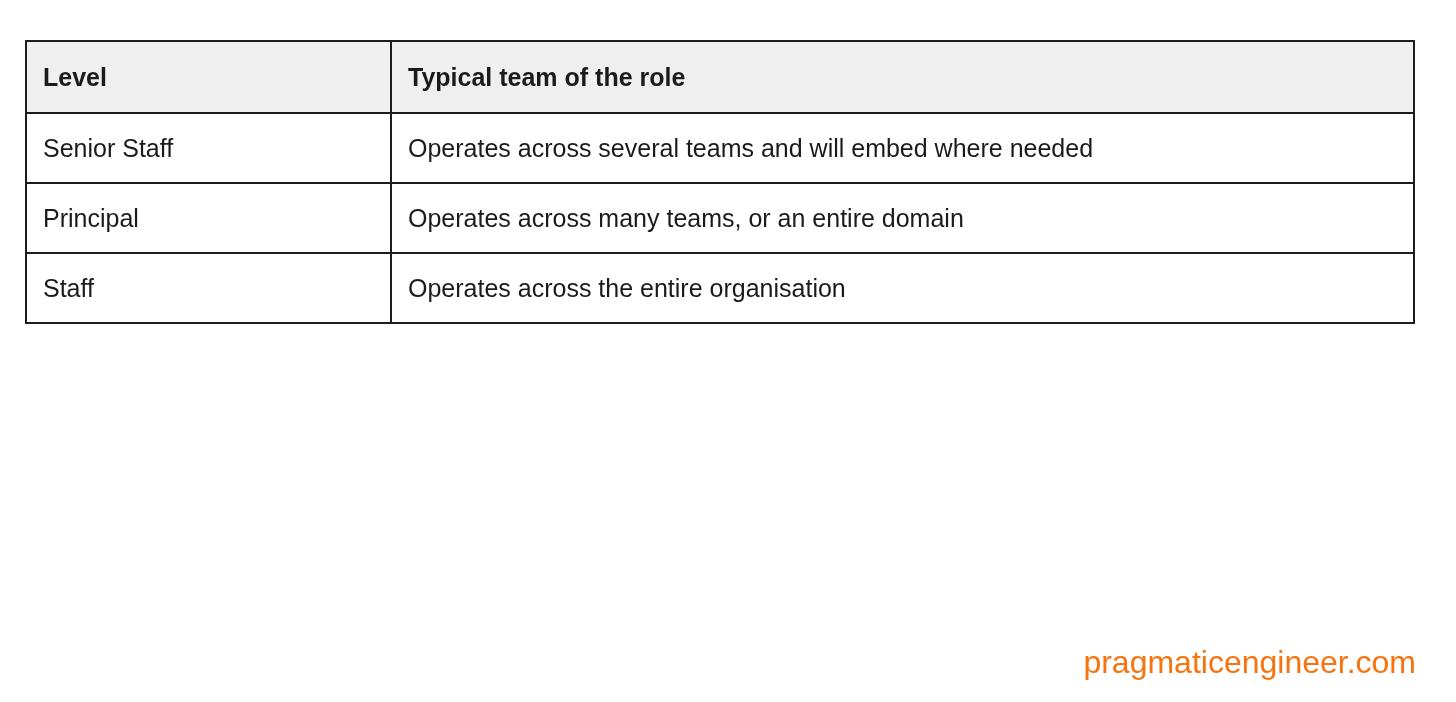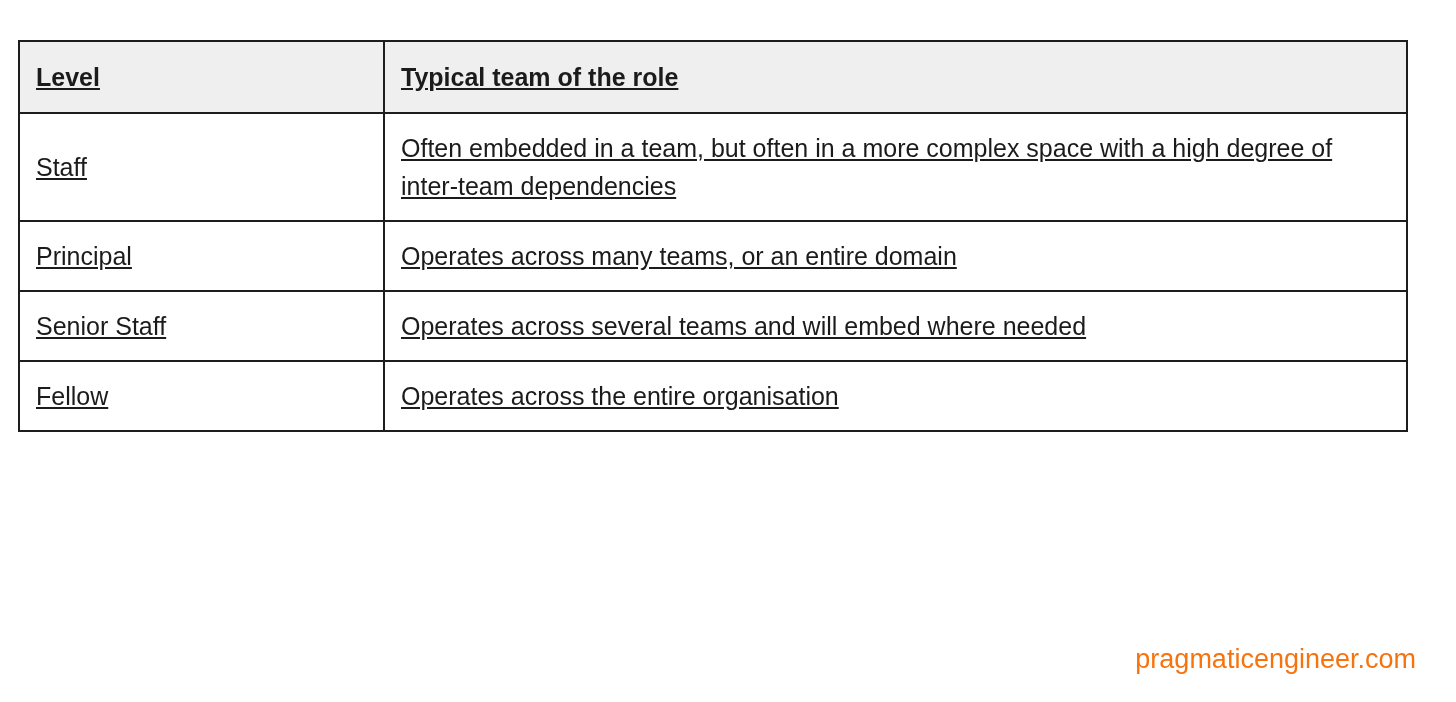--- a/index.html
+++ b/index.html
@@ -11,28 +11,27 @@
   }
   .canvas {
     position: relative;
     width: 1456px;
     height: 702px;
     background: #ffffff;
     overflow: hidden;
   }
   .levels-table {
     position: absolute;
-    left: 18px;
+    left: 25px;
     top: 40px;
     width: 1390px;
     border-collapse: collapse;
     table-layout: fixed;
     font-size: 25px;
     line-height: 38px;
-    text-decoration: underline;
   }
   .levels-table th,
   .levels-table td {
     border: 2px solid #1d1d1d;
     padding: 15px 24px 15px 16px;
     vertical-align: middle;
     text-align: left;
     font-weight: 400;
   }
   .levels-table thead th {
@@ -43,21 +42,21 @@
   }
   .col-level { width: 365px; }
   .col-scope { width: auto; }
   .single-line td { height: 38px; }
   .footer-credit {
     position: absolute;
     left: 33px;
     top: 644px;
     width: 1383px;
     text-align: right;
-    font-size: 27px;
+    font-size: 32px;
     color: #f7730d;
     font-weight: 400;
   }
 </style>
 </head>
 <body>
 
 <div class="canvas">
 
   <table class="levels-table">
@@ -65,34 +64,30 @@
       <col class="col-level">
       <col class="col-scope">
     </colgroup>
     <thead>
       <tr>
         <th>Level</th>
         <th>Typical team of the role</th>
       </tr>
     </thead>
     <tbody>
-      <tr>
-        <td>Staff</td>
-        <td>Often embedded in a team, but often in a more complex space with a high degree of inter-team dependencies</td>
+      <tr class="single-line">
+        <td>Senior Staff</td>
+        <td>Operates across several teams and will embed where needed</td>
       </tr>
       <tr class="single-line">
         <td>Principal</td>
         <td>Operates across many teams, or an entire domain</td>
       </tr>
       <tr class="single-line">
-        <td>Senior Staff</td>
-        <td>Operates across several teams and will embed where needed</td>
-      </tr>
-      <tr class="single-line">
-        <td>Fellow</td>
+        <td>Staff</td>
         <td>Operates across the entire organisation</td>
       </tr>
     </tbody>
   </table>
 
   <div class="footer-credit">pragmaticengineer.com</div>
 
 </div>
 
 </body></html>

